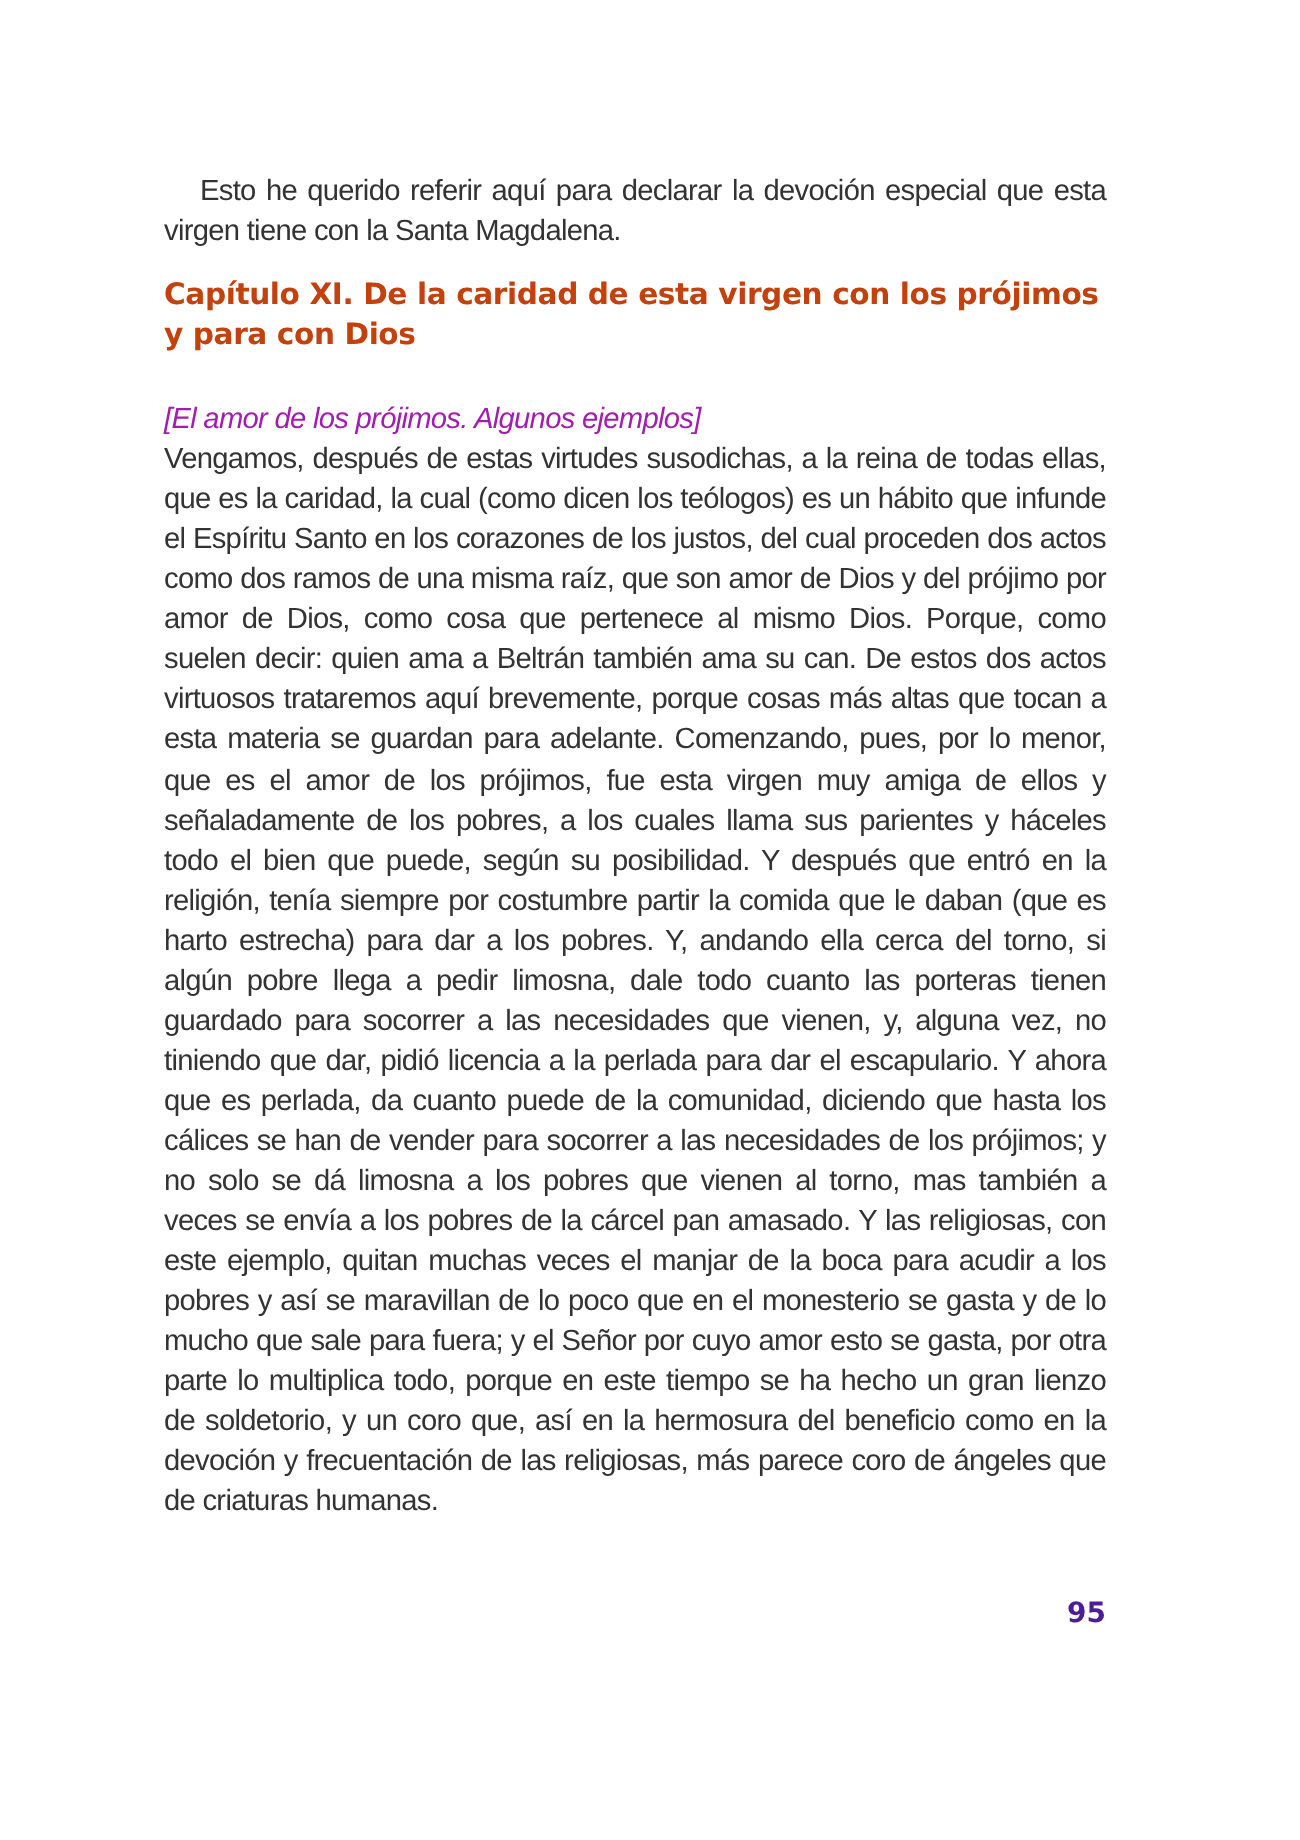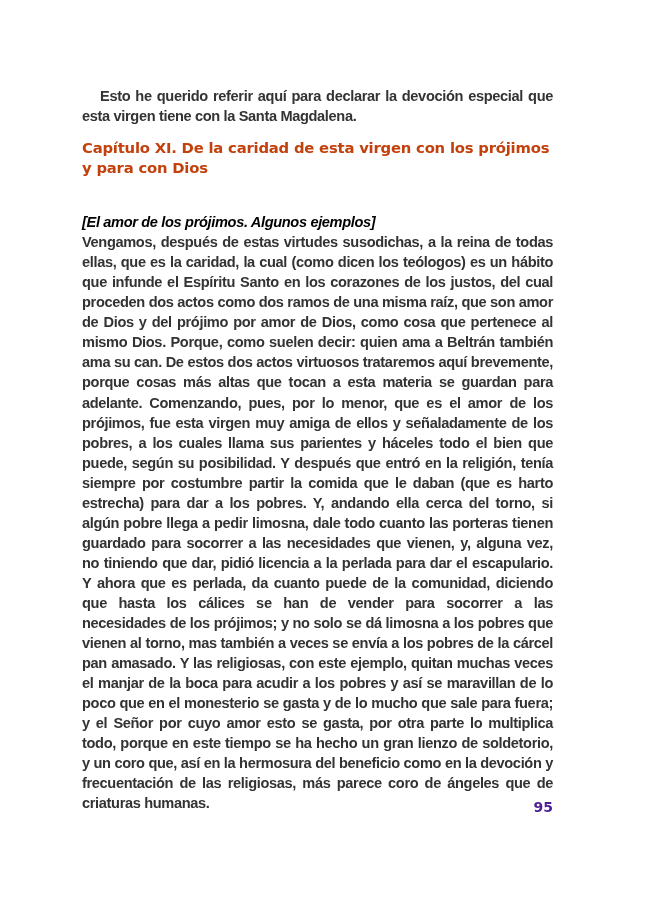--- a/index.html
+++ b/index.html
@@ -21,38 +21,37 @@
       color: #333333;
       font-family: "Liberation Sans", sans-serif;
       font-size: 14.6px;
       line-height: 20.05px;
       letter-spacing: -0.35px;
     }
     .para {
       margin: 0;
       text-align: justify;
       text-align-last: left;
-      font-weight: bold;
     }
     .indent {
       text-indent: 18px;
     }
     .heading {
       margin: 12px 0 0 0;
       font-family: "DejaVu Sans", sans-serif;
       font-weight: bold;
       font-size: 14.8px;
       line-height: 20px;
       color: #c2410c;
       letter-spacing: -0.2px;
     }
     .subheading {
-      margin: 34px 0 0 0;
+      margin: 22px 0 0 0;
       font-style: italic;
-      color: #000000;
+      color: #a21caf;
     }
     .page-number {
       position: absolute;
       left: 520px;
       top: 799px;
       width: 33px;
       text-align: right;
       font-family: "DejaVu Sans", sans-serif;
       font-weight: bold;
       font-size: 14px;

